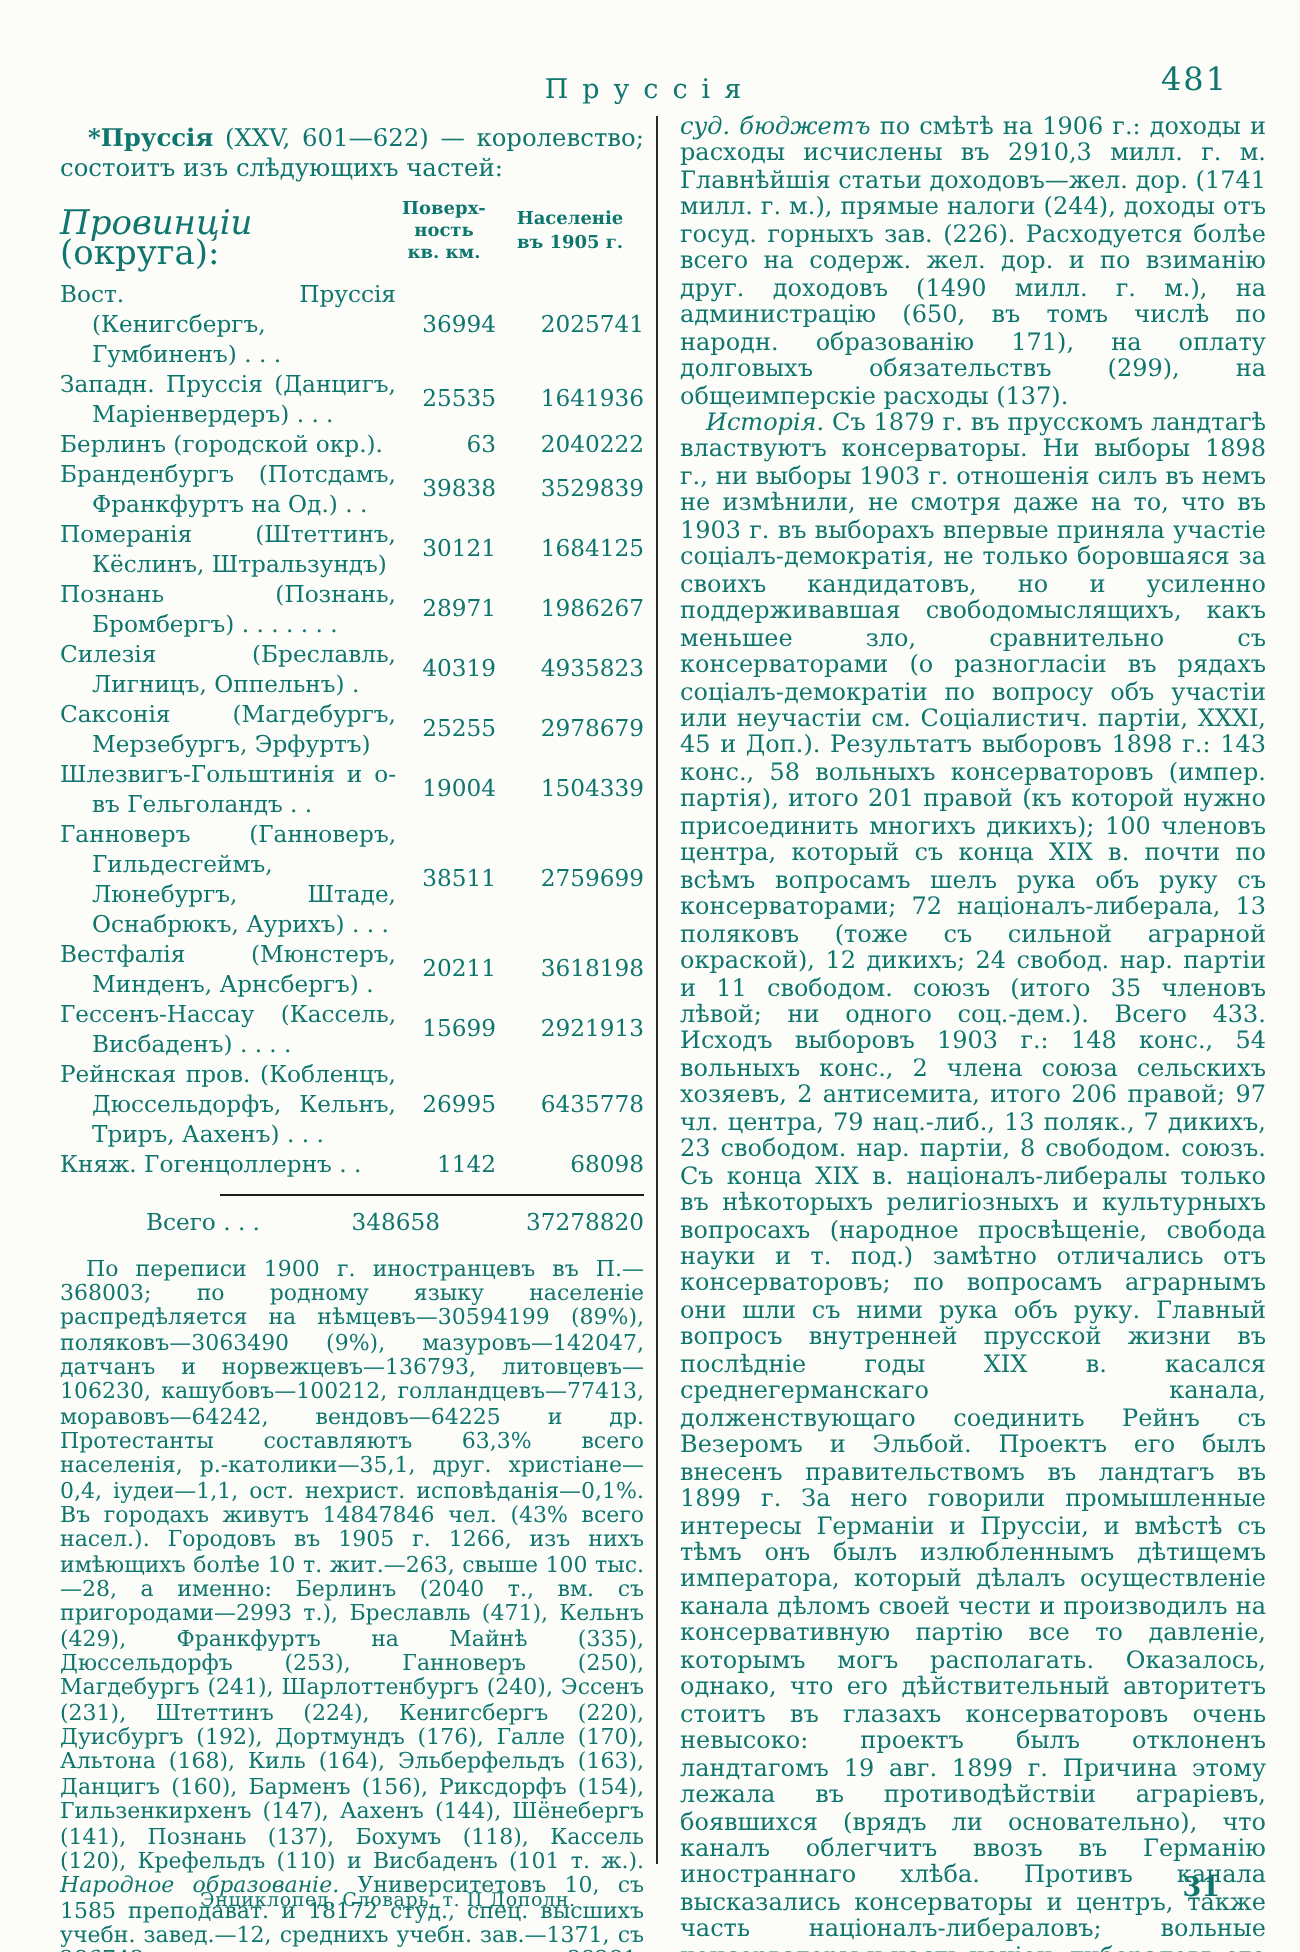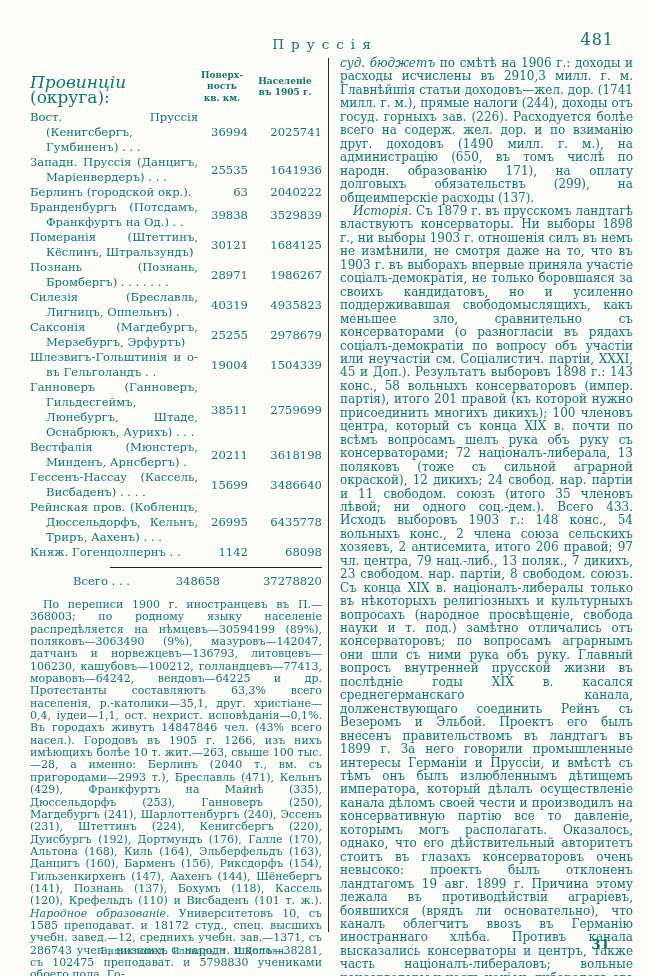--- a/index.html
+++ b/index.html
@@ -58,20 +58,21 @@
 
   <div class="runhead">
     <span class="runhead-title">Пруссія</span>
   </div>
   <div class="pagenum">481</div>
 
   <div class="divider"></div>
 
   <div class="col-left">
 
+    <div class="intro"><span class="b">*Пруссія</span><span> (XXV, 601—622) — королевство; состоитъ изъ слѣдующихъ частей:</span></div>
 
     <div class="ptable">
       <div class="thead">
         <div class="tcaption"><span class="i">Провинціи</span><span> (округа):</span></div>
         <div class="thcol area">Поверх-
 ность
 кв. км.</div>
         <div class="thcol pop">Населеніе
 въ 1905 г.</div>
       </div>
@@ -127,21 +128,21 @@
         <div class="tpop">2759699</div>
       </div>
       <div class="trow">
         <div class="tname">Вестфалія (Мюнстеръ, Минденъ, Арнсбергъ) .</div>
         <div class="tarea">20211</div>
         <div class="tpop">3618198</div>
       </div>
       <div class="trow">
         <div class="tname">Гессенъ-Нассау (Кассель, Висбаденъ) . .  . .</div>
         <div class="tarea">15699</div>
-        <div class="tpop">3486640</div>
+        <div class="tpop">2921913</div>
       </div>
       <div class="trow">
         <div class="tname">Рейнская пров. (Кобленцъ, Дюссельдорфъ, Кельнъ, Триръ, Аахенъ) . . .</div>
         <div class="tarea">26995</div>
         <div class="tpop">6435778</div>
       </div>
       <div class="trow">
         <div class="tname">Княж. Гогенцоллернъ . .</div>
         <div class="tarea">1142</div>
         <div class="tpop">68098</div>

